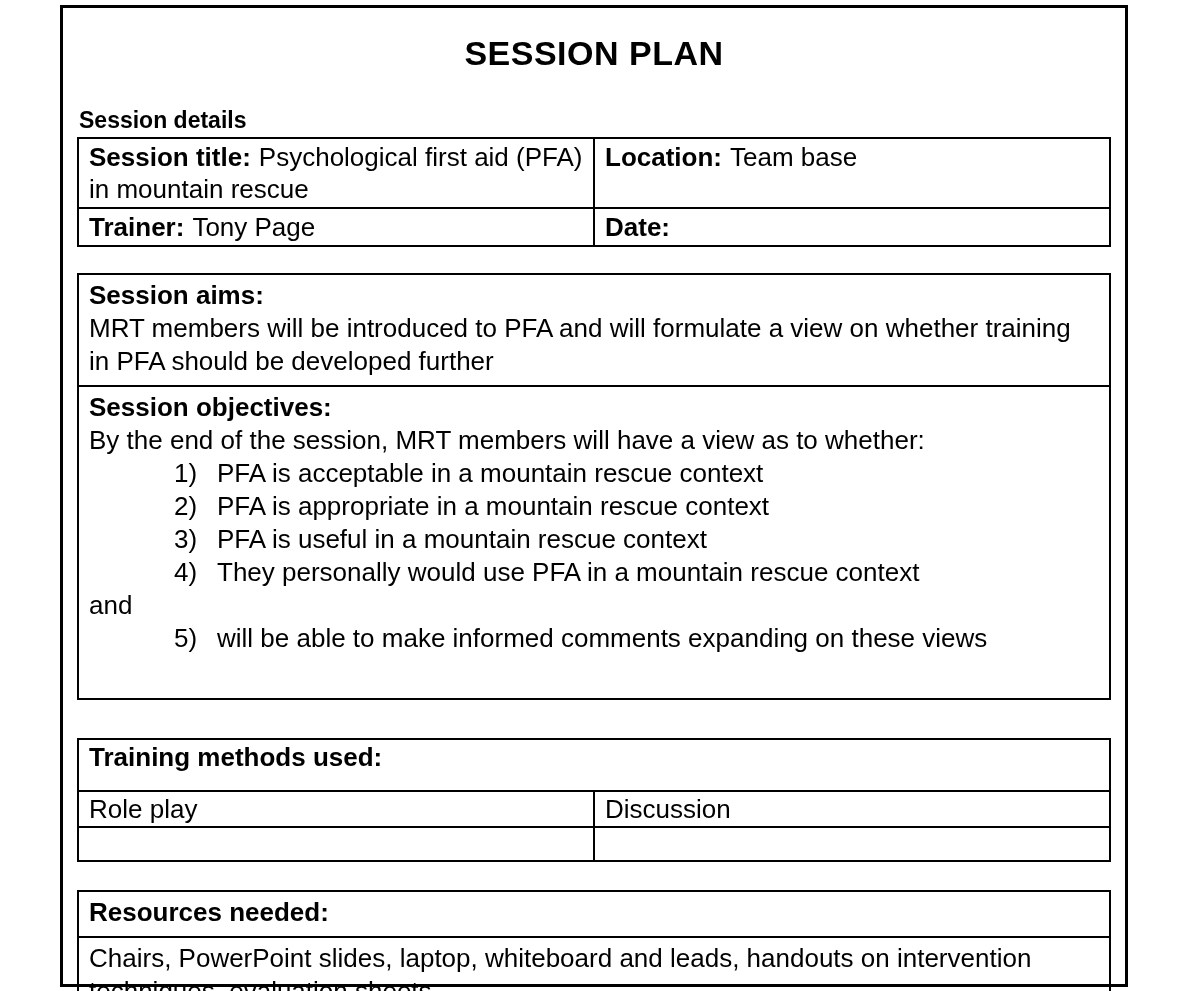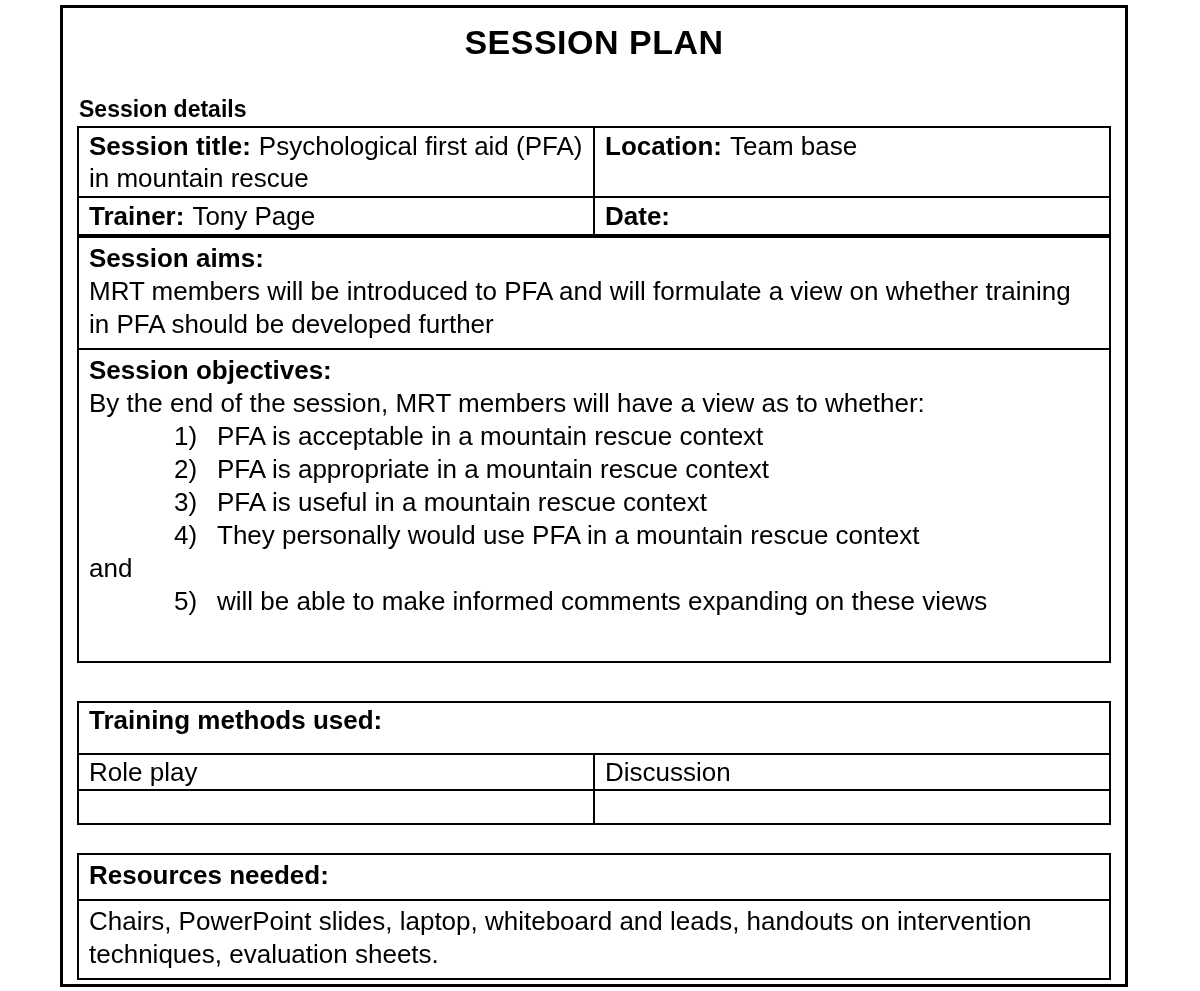--- a/index.html
+++ b/index.html
@@ -8,21 +8,21 @@
     width: 1200px; height: 991px;
     background: #ffffff; color: #000000;
     font-family: "Liberation Sans", sans-serif;
     position: relative;
     overflow: hidden;
   }
   .frame {
     position: absolute; left: 60px; top: 5px;
     width: 1068px; height: 982px;
     border: 3px solid #000;
-    padding: 0 14px;
+    padding: 11px 14px;
     background: #fff;
   }
   .doc-title {
     margin-top: 15px;
     text-align: center;
     font-size: 34px; font-weight: bold; line-height: 38px;
     letter-spacing: 0.5px;
   }
   .sec-heading {
     margin-top: 33px;
@@ -42,21 +42,21 @@
   .details { margin-top: 2px; }
   .details td { width: 50%; line-height: 32px; margin-left: 48px; }
   .details .tall-row td { height: 66px; }
   .details .short-row td { height: 36px; }
   .b { font-weight: bold; }
   .lbl { margin-right: 8px; }
   .box {
     border: 2px solid #000;
     font-size: 26px; line-height: 33px;
   }
-  .aims-box { }
+  .aims-box { margin-top: 26px; }
   .box-cell { padding: 4px 10px 7px; }
   .box-cell + .box-cell { border-top: 2px solid #000; }
   .wrap-limit { max-width: 982px; }
   .objectives-cell { min-height: 313px; }
   .num { display: inline-block; margin-left: 85px; width: 43px; }
   .methods { margin-top: 38px; line-height: 30px; }
   .methods .c1 { width: 46.3%; }
   .methods td { height: 34px; }
   .methods .hdr-row td { height: 52px; }
   .res-box { margin-top: 28px; }

